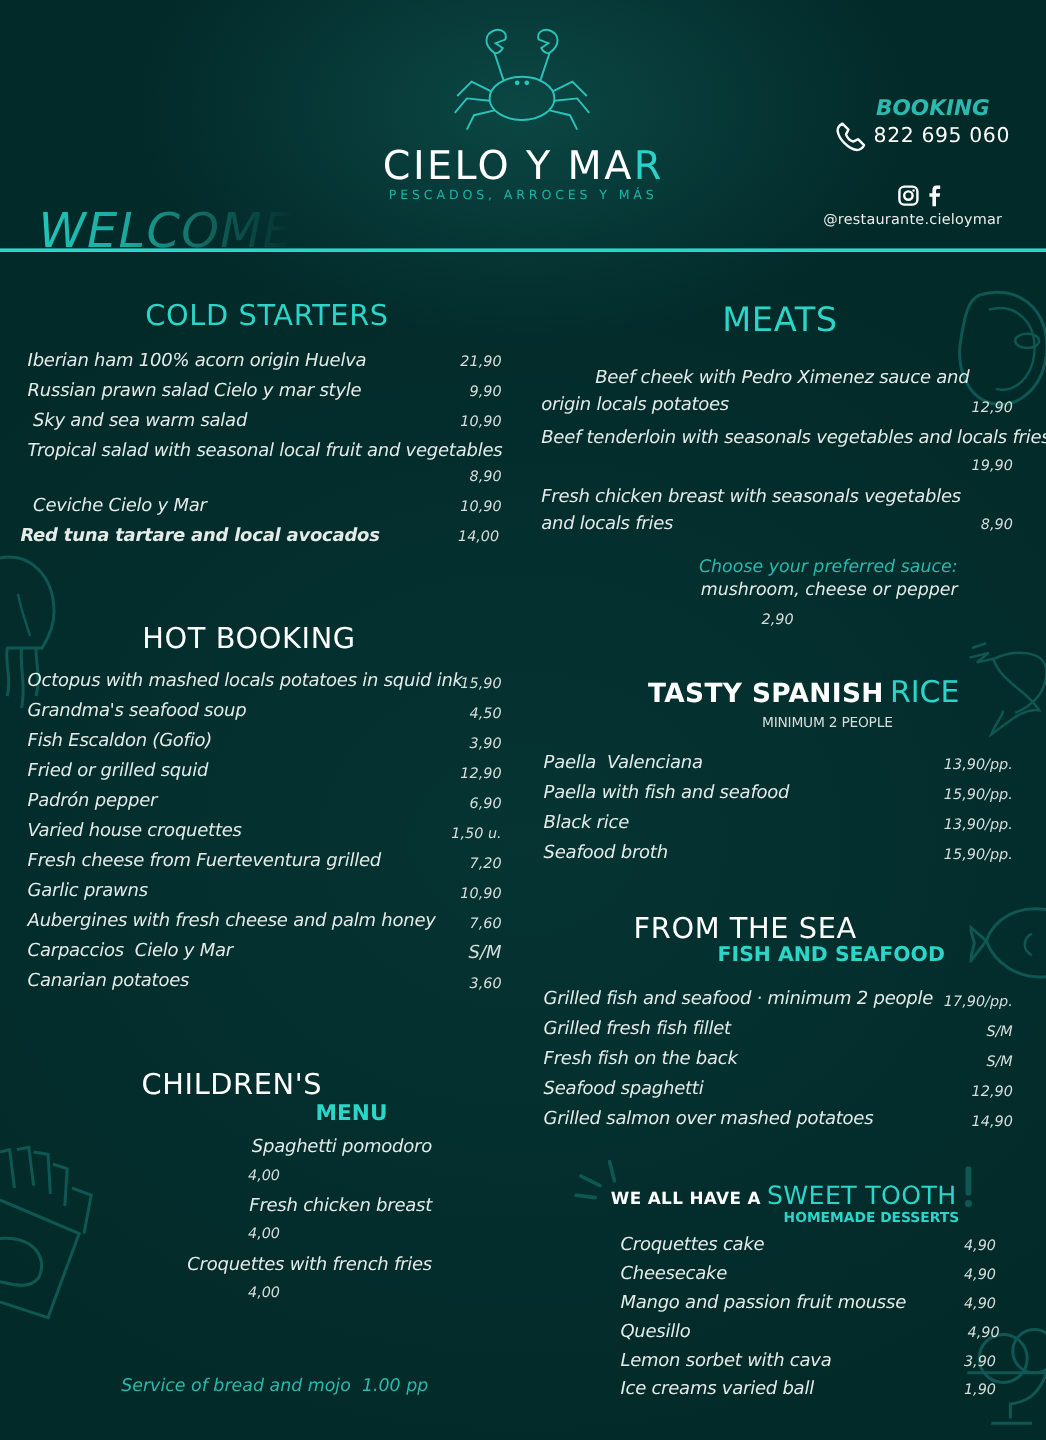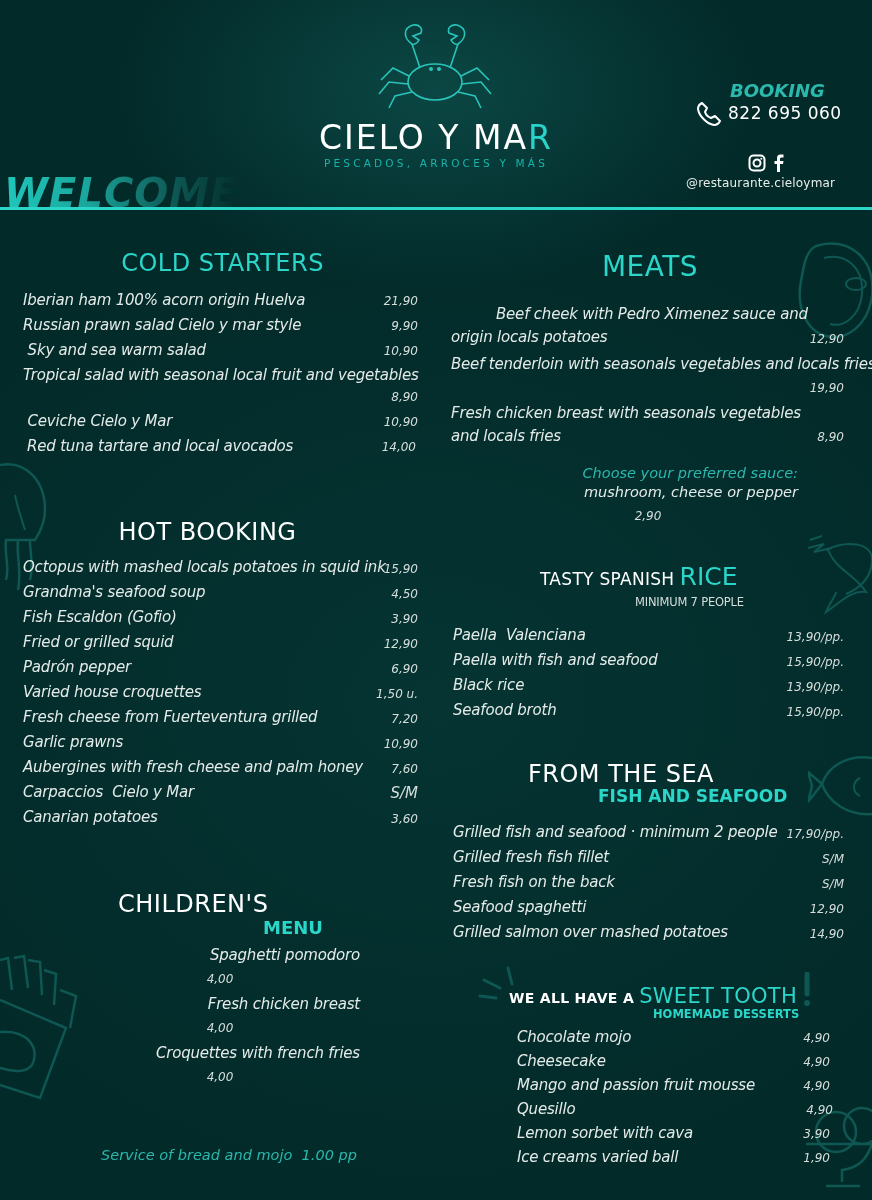--- a/index.html
+++ b/index.html
@@ -35,24 +35,24 @@
     position: absolute; left: 730px; top: 80px; font-size: 18px; font-style: italic;
     font-weight: bold; color: #2bb8ad;
   }
   .phone-icon { position: absolute; left: 696px; top: 101px; width: 26px; height: 26px; }
   .phone-num {
     position: absolute; left: 728px; top: 103px; font-size: 17px; color: #ffffff; letter-spacing: 0.5px;
   }
   .social { position: absolute; left: 748px; top: 154px; display: flex; gap: 6px; align-items: center; }
   .handle { position: absolute; left: 686px; top: 176px; font-size: 12px; color: #e8eeec; letter-spacing: 0.2px; }
   .welcome {
-    position: absolute; left: 4px; top: 170px; font-size: 40px; font-style: italic; letter-spacing: 1px;
+    position: absolute; left: 32px; top: 170px; font-size: 40px; font-style: italic; letter-spacing: 1px;
     background: linear-gradient(90deg, #1fc7bb 0%, #1aa79d 35%, #0f5d58 70%, rgba(2,42,41,0) 100%);
     -webkit-background-clip: text; background-clip: text; color: transparent;
-    font-weight: 700;
+    font-weight: 400;
   }
   .divider {
     position: absolute; left: 0; top: 207px; width: 872px; height: 3px;
     background: #2bd6c9;
   }
 
   
   .h-teal { color: #2bd6c9; }
   .h-white { color: #ffffff; }
   .heading { position: absolute; font-size: 24px; letter-spacing: 0.5px; text-align: center; }
@@ -158,21 +158,21 @@
     <div class="item-name" style="left:23px;top:291px;">Iberian ham 100% acorn origin Huelva</div>
     <div class="item-price" style="left:350px;top:294px;width:68px;">21,90</div>
     <div class="item-name" style="left:23px;top:316px;">Russian prawn salad Cielo y mar style</div>
     <div class="item-price" style="left:350px;top:319px;width:68px;">9,90</div>
     <div class="item-name" style="left:23px;top:341px;white-space:pre;"> Sky and sea warm salad</div>
     <div class="item-price" style="left:350px;top:344px;width:68px;">10,90</div>
     <div class="item-name" style="left:23px;top:366px;">Tropical salad with seasonal local fruit and vegetables</div>
     <div class="item-price" style="left:350px;top:390px;width:68px;">8,90</div>
     <div class="item-name" style="left:23px;top:412px;white-space:pre;"> Ceviche Cielo y Mar</div>
     <div class="item-price" style="left:350px;top:415px;width:68px;">10,90</div>
-    <div class="item-name" style="left:27px;top:437px;">Red tuna tartare and local avocados</div>
+    <div class="item-name" style="left:17px;top:437px;font-weight:bold;">Red tuna tartare and local avocados</div>
     <div class="item-price" style="left:350px;top:440px;width:66px;">14,00</div>
   </div>
 
   <div class="heading h-white" style="left:100px;top:518px;width:215px;">HOT BOOKING</div>
   <div>
     <div class="item-name" style="left:23px;top:558px;">Octopus with mashed locals potatoes in squid ink</div>
     <div class="item-price" style="left:350px;top:562px;width:68px;">15,90</div>
     <div class="item-name" style="left:23px;top:583px;">Grandma's seafood soup</div>
     <div class="item-price" style="left:350px;top:587px;width:68px;">4,50</div>
     <div class="item-name" style="left:23px;top:608px;">Fish Escaldon (Gofio)</div>
@@ -215,24 +215,24 @@
     <div class="item-price" style="left:770px;top:381px;width:74px;">19,90</div>
     <div class="item-name" style="left:451px;top:404px;">Fresh chicken breast with seasonals vegetables</div>
     <div class="item-name" style="left:451px;top:427px;">and locals fries</div>
     <div class="item-price" style="left:770px;top:430px;width:74px;">8,90</div>
   </div>
   <div class="center-text" style="left:500px;top:465px;width:298px;font-size:14.5px;font-style:italic;color:#2bb8ad;">Choose your preferred sauce:</div>
   <div class="center-text" style="left:500px;top:484px;width:298px;font-size:14.5px;font-style:italic;color:#e4ebe9;">mushroom, cheese or pepper</div>
   <div class="center-text item-price" style="left:600px;top:509px;width:96px;text-align:center;">2,90</div>
 
   <div class="abs" style="left:540px;top:562px;white-space:nowrap;">
-    <span class="h-white" style="font-size:17px;font-weight:normal;letter-spacing:0.3px;">TASTY SPANISH</span>
+    <span class="h-white" style="font-size:22px;font-weight:bold;letter-spacing:0.3px;">TASTY SPANISH</span>
     <span class="h-teal" style="font-size:25px;">RICE</span>
   </div>
-  <div class="abs" style="left:635px;top:595px;font-size:11.5px;color:#d6dedc;letter-spacing:-0.2px;">MINIMUM 7 PEOPLE</div>
+  <div class="abs" style="left:635px;top:595px;font-size:11.5px;color:#d6dedc;letter-spacing:-0.2px;">MINIMUM 2 PEOPLE</div>
   <div>
     <div class="item-name" style="left:453px;top:626px;white-space:pre;">Paella  Valenciana</div>
     <div class="item-price" style="left:760px;top:630px;width:84px;">13,90/pp.</div>
     <div class="item-name" style="left:453px;top:651px;">Paella with fish and seafood</div>
     <div class="item-price" style="left:760px;top:655px;width:84px;">15,90/pp.</div>
     <div class="item-name" style="left:453px;top:676px;">Black rice</div>
     <div class="item-price" style="left:760px;top:680px;width:84px;">13,90/pp.</div>
     <div class="item-name" style="left:453px;top:701px;">Seafood broth</div>
     <div class="item-price" style="left:760px;top:705px;width:84px;">15,90/pp.</div>
   </div>
@@ -251,21 +251,21 @@
     <div class="item-name" style="left:453px;top:923px;">Grilled salmon over mashed potatoes</div>
     <div class="item-price" style="left:760px;top:927px;width:84px;">14,90</div>
   </div>
 
   <div class="abs" style="left:509px;top:984px;white-space:nowrap;">
     <span class="h-white" style="font-size:14px;font-weight:bold;letter-spacing:0.3px;">WE ALL HAVE A</span>
     <span class="h-teal" style="font-size:21px;letter-spacing:0.3px;">SWEET TOOTH</span>
   </div>
   <div class="abs h-teal" style="left:653px;top:1007px;font-size:11.5px;font-weight:bold;">HOMEMADE DESSERTS</div>
   <div>
-    <div class="item-name" style="left:517px;top:1028px;">Chocolate mojo</div>
+    <div class="item-name" style="left:517px;top:1028px;">Croquettes cake</div>
     <div class="item-price" style="left:780px;top:1031px;width:50px;">4,90</div>
     <div class="item-name" style="left:517px;top:1052px;">Cheesecake</div>
     <div class="item-price" style="left:780px;top:1055px;width:50px;">4,90</div>
     <div class="item-name" style="left:517px;top:1076px;">Mango and passion fruit mousse</div>
     <div class="item-price" style="left:780px;top:1079px;width:50px;">4,90</div>
     <div class="item-name" style="left:517px;top:1100px;">Quesillo</div>
     <div class="item-price" style="left:783px;top:1103px;width:50px;">4,90</div>
     <div class="item-name" style="left:517px;top:1124px;">Lemon sorbet with cava</div>
     <div class="item-price" style="left:780px;top:1127px;width:50px;">3,90</div>
     <div class="item-name" style="left:517px;top:1148px;">Ice creams varied ball</div>

